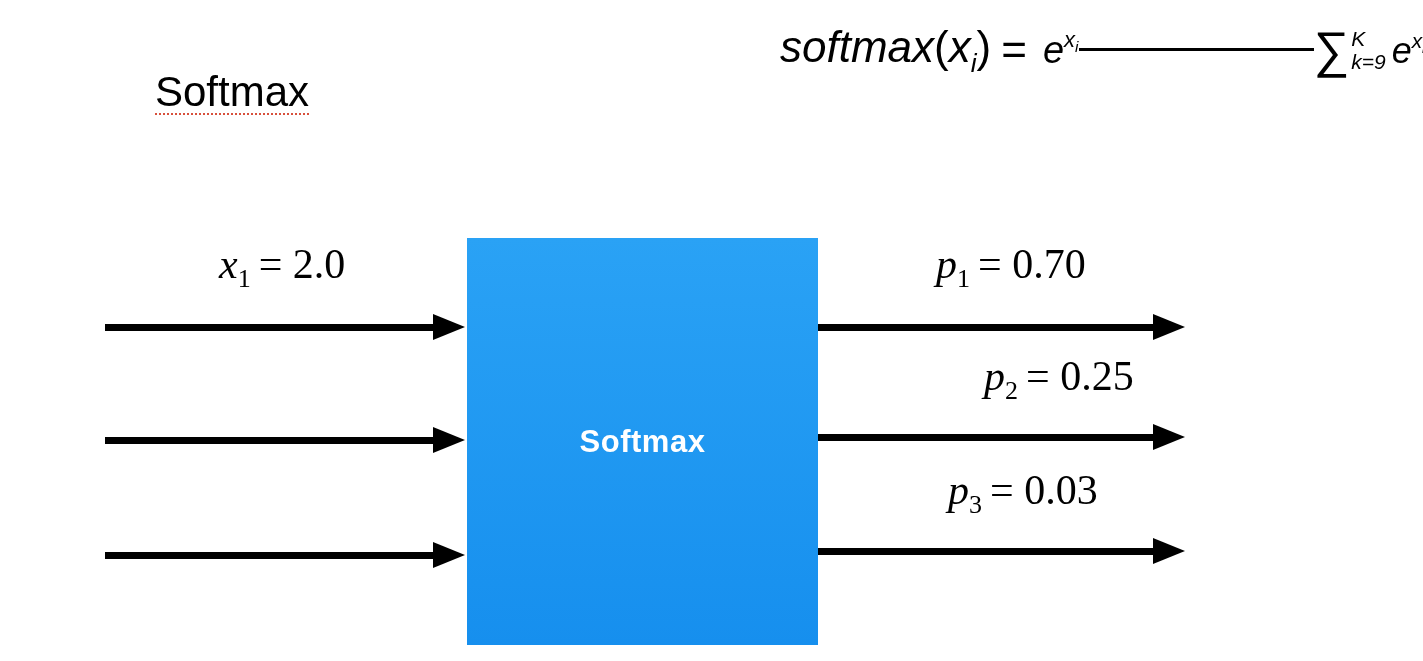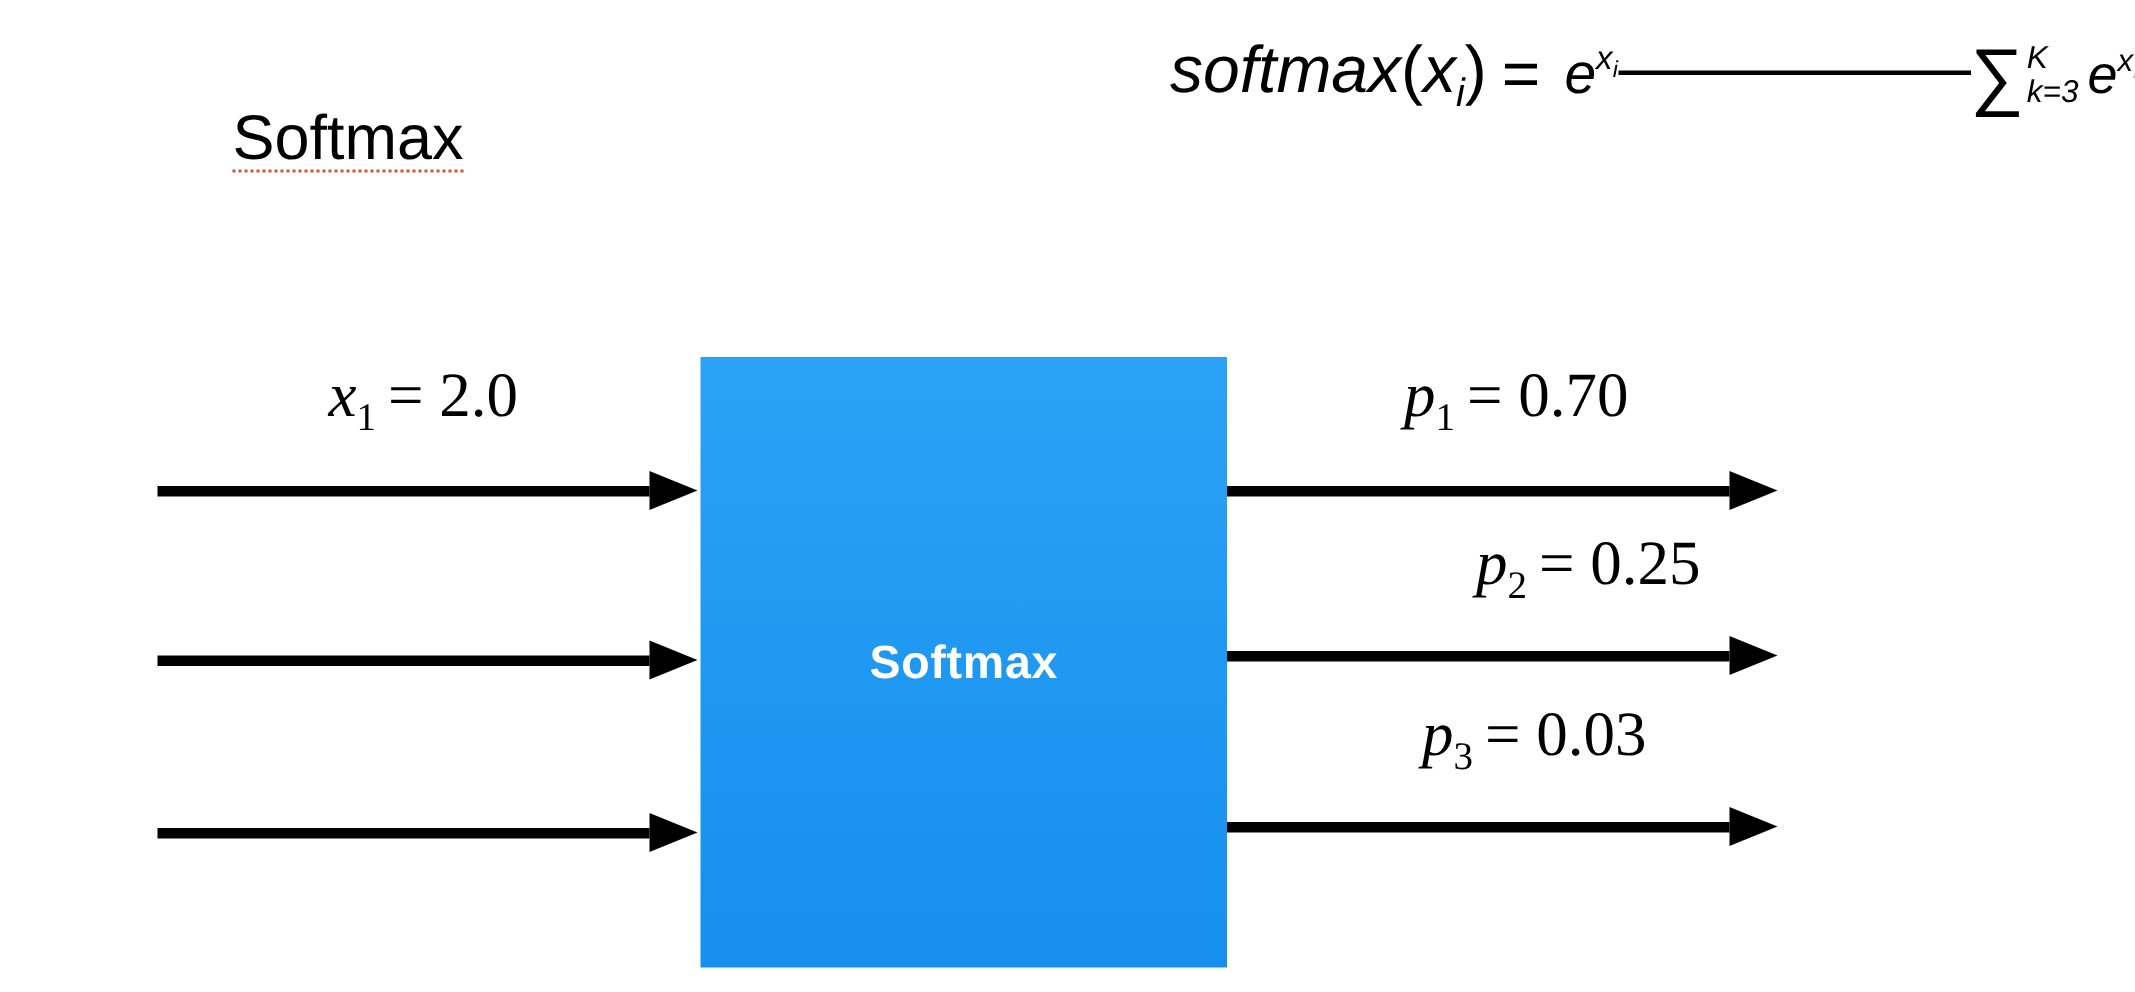--- a/index.html
+++ b/index.html
@@ -121,21 +121,21 @@
   <div class="formula">
     <span class="f-lhs"><span class="it">softmax</span><span>(</span><span class="it">x</span><sub class="vsub-f">i</sub><span>)</span></span>
     <span class="f-eq">=</span>
     <span class="frac">
       <span class="num"><span class="exp-e">e</span><span class="exp-sup"><span>x</span><span class="exp-sub">i</span></span></span>
       <span class="bar"></span>
       <span class="den">
         <span class="sigma">∑</span>
         <span class="sum-limits">
             <span>K</span>
-            <span>k=3</span>
+            <span>k=9</span>
           </span>
         <span><span class="exp-e">e</span><span class="exp-sup"><span>x</span><span class="exp-sub">i</span></span></span>
       </span>
     </span>
   </div>
 
   <div class="box" style="background: linear-gradient(rgb(42, 162, 245) 0%, rgb(22, 143, 238) 100%);">
     <span class="box-label">Softmax</span>
   </div>
 

